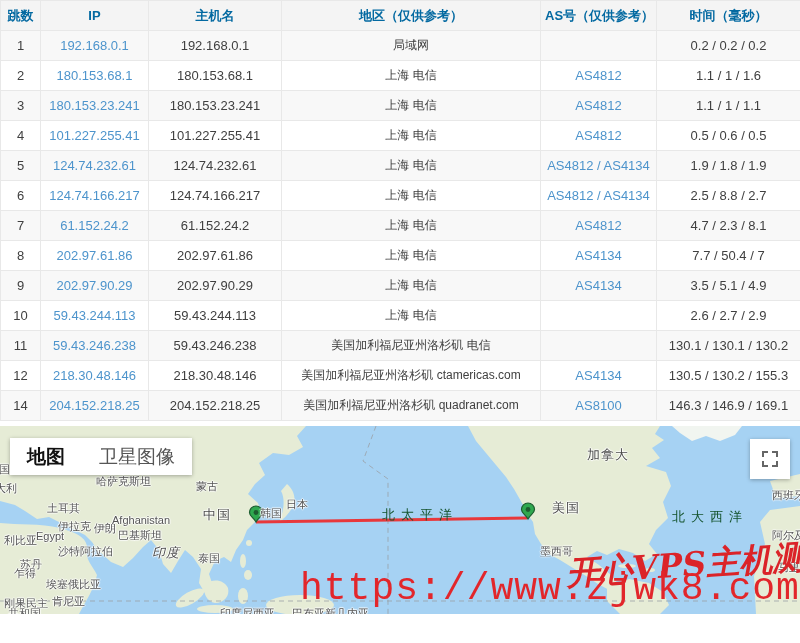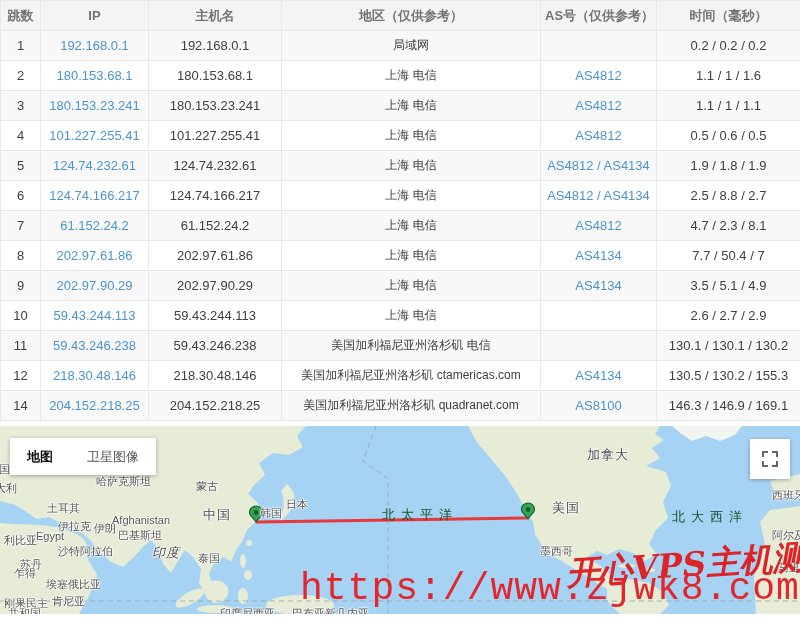--- a/index.html
+++ b/index.html
@@ -7,21 +7,21 @@
   body {
     width:800px; height:643px; overflow:hidden; background:#fff;
     font-family:"Liberation Sans","DejaVu Sans",sans-serif;
   }
   
   table.trace { border-collapse:collapse; width:800px; table-layout:fixed; }
   .trace th, .trace td {
     border:1px solid #e8e8e8; text-align:center; height:30px;
     padding:0 4px; overflow:hidden; white-space:nowrap;
   }
-  .trace thead th { background:#f4f4f4; font-weight:bold; font-size:13px; color:#737373; }
+  .trace thead th { background:#f4f4f4; font-weight:bold; font-size:13px; color:#0369a1; }
   .trace tbody td { font-size:13px; color:#404040; }
   .trace tbody tr:nth-child(odd) { background:#f8f8f8; }
   .trace td.c-region { font-size:12px;margin-top:12px; }
   .trace .link { color:#4d94cc; cursor:pointer; }
   .col-hop{width:40px}.col-ip{width:108px}.col-hostname{width:133px}
   .col-region{width:259px}.col-asn{width:116px}.col-time{width:144px}
   
   .map {
     position:relative; width:800px; height:188px; margin-top:5px;
     overflow:hidden; background:#a6d2f3;
@@ -34,21 +34,21 @@
   .map-label.land-big { font-size:13px; color:#4a4a4a; letter-spacing:1px; }
   .map-label.water {
     font-size:13px; color:#14532d; letter-spacing:6px; text-shadow:none;
   }
   .map-type {
     position:absolute; left:10px; top:12px; display:flex; background:#fff;
     box-shadow:0 1px 4px rgba(0,0,0,.3); z-index:6;
   }
   .map-type .mt-btn {
     height:37px; padding:0 17px; border:none; background:transparent;
-    font-size:13px; line-height:37px; cursor:pointer;
+    font-size:19px; line-height:37px; cursor:pointer;
     font-family:"Liberation Sans","DejaVu Sans",sans-serif;
   }
   .map-type .mt-btn.active { font-weight:bold; color:#111; }
   .map-type .mt-btn.inactive { color:#565656; }
   .fs-btn {
     position:absolute; right:10px; top:13px; width:40px; height:40px;
     background:#fff; box-shadow:0 1px 4px rgba(0,0,0,.3); z-index:6;
     display:flex; align-items:center; justify-content:center; cursor:pointer; border:none;
   }
   .wm-url {

